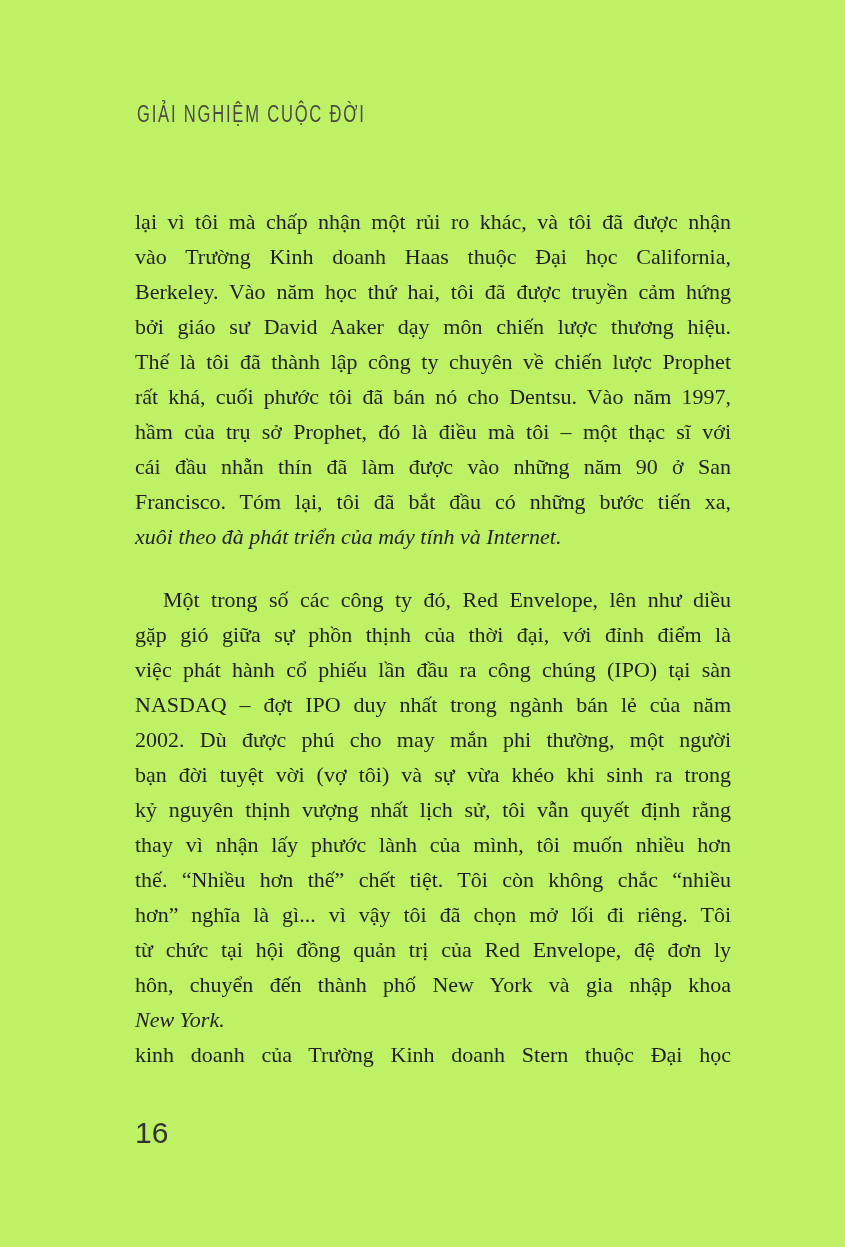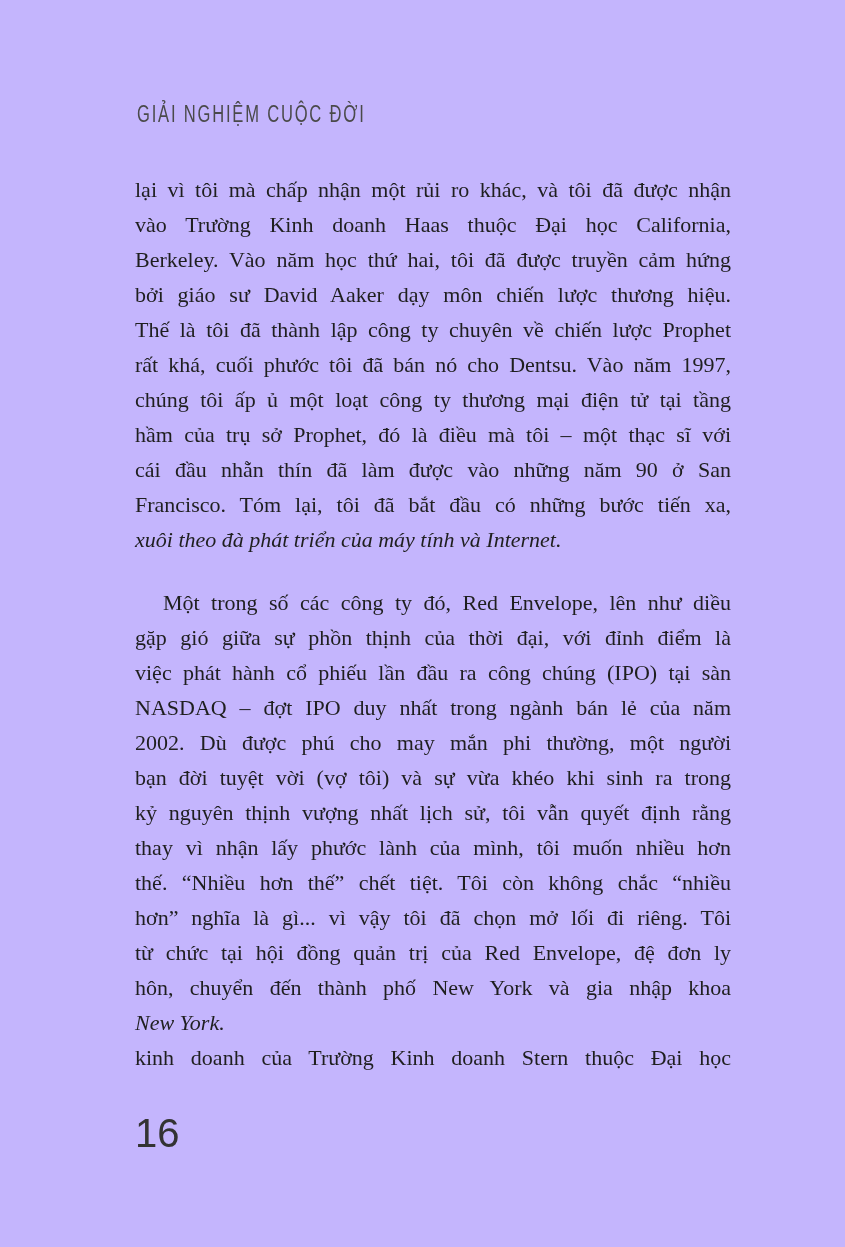--- a/index.html
+++ b/index.html
@@ -8,78 +8,77 @@
     width: 845px;
     height: 1247px;
     position: relative;
     font-family: "Liberation Serif", "DejaVu Serif", serif;
     color: #1f1f1f;
     overflow: hidden;
   }
   .page {
     position: absolute;
     inset: 0;
-    background: #c4b5fd;
+    background: #bef264;
   }
   .running-header {
     position: absolute;
     left: 137px;
     top: 101px;
     font-family: "Liberation Sans", "DejaVu Sans", sans-serif;
     font-size: 23px;
     letter-spacing: 2.5px;
     color: #4a4a4a;
     transform: scaleX(0.72);
     transform-origin: left center;
     white-space: nowrap;
   }
   .text-block {
     position: absolute;
     left: 135px;
     top: 172px;
     width: 596px;
     font-size: 22px;
   }
-  .paragraph { width: 100%; }
+  .paragraph { width: 100%; margin-top: 32px; }
   .paragraph.spaced { margin-top: 28px; }
   .line {
     height: 35px;
     line-height: 35px;
     text-align: justify;
     text-align-last: justify;
     white-space: normal;
     overflow: visible;
   }
   .line.last { text-align-last: left; font-style: italic; }
   .line.indent { padding-left: 28px; }
   .page-number {
     position: absolute;
     left: 135px;
     top: 1116px;
     font-family: "Liberation Sans", "DejaVu Sans", sans-serif;
-    font-size: 40px;
+    font-size: 30px;
     line-height: 34px;
     color: #333333;
   }
 </style>
 </head>
 <body>
 
 <div class="page">
   <div class="running-header">GIẢI NGHIỆM CUỘC ĐỜI</div>
 
   <div class="text-block">
       <div class="paragraph">
         <div class="line">lại vì tôi mà chấp nhận một rủi ro khác, và tôi đã được nhận</div>
         <div class="line">vào Trường Kinh doanh Haas thuộc Đại học California,</div>
         <div class="line">Berkeley. Vào năm học thứ hai, tôi đã được truyền cảm hứng</div>
         <div class="line">bởi giáo sư David Aaker dạy môn chiến lược thương hiệu.</div>
         <div class="line">Thế là tôi đã thành lập công ty chuyên về chiến lược Prophet</div>
         <div class="line">rất khá, cuối phước tôi đã bán nó cho Dentsu. Vào năm 1997,</div>
-        <div class="line">chúng tôi ấp ủ một loạt công ty thương mại điện tử tại tầng</div>
         <div class="line">hầm của trụ sở Prophet, đó là điều mà tôi – một thạc sĩ với</div>
         <div class="line">cái đầu nhẵn thín đã làm được vào những năm 90 ở San</div>
         <div class="line">Francisco. Tóm lại, tôi đã bắt đầu có những bước tiến xa,</div>
         <div class="line last">xuôi theo đà phát triển của máy tính và Internet.</div>
       </div>
       <div class="paragraph spaced">
         <div class="line indent">Một trong số các công ty đó, Red Envelope, lên như diều</div>
         <div class="line">gặp gió giữa sự phồn thịnh của thời đại, với đỉnh điểm là</div>
         <div class="line">việc phát hành cổ phiếu lần đầu ra công chúng (IPO) tại sàn</div>
         <div class="line">NASDAQ – đợt IPO duy nhất trong ngành bán lẻ của năm</div>

